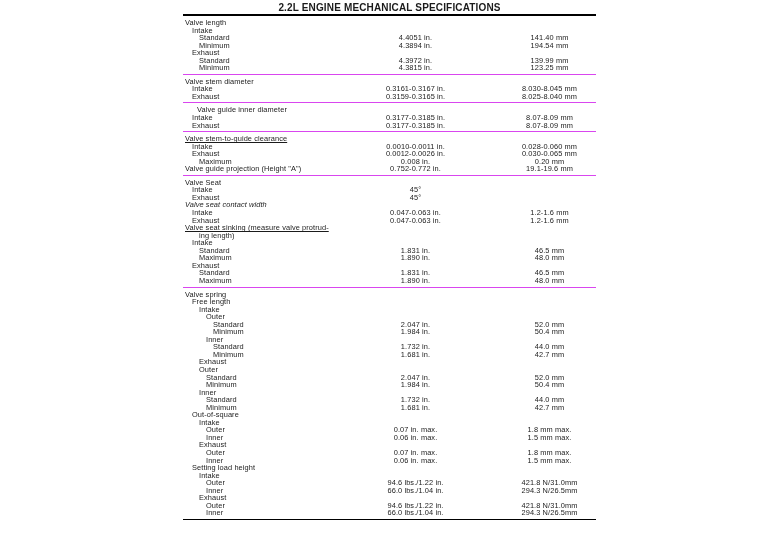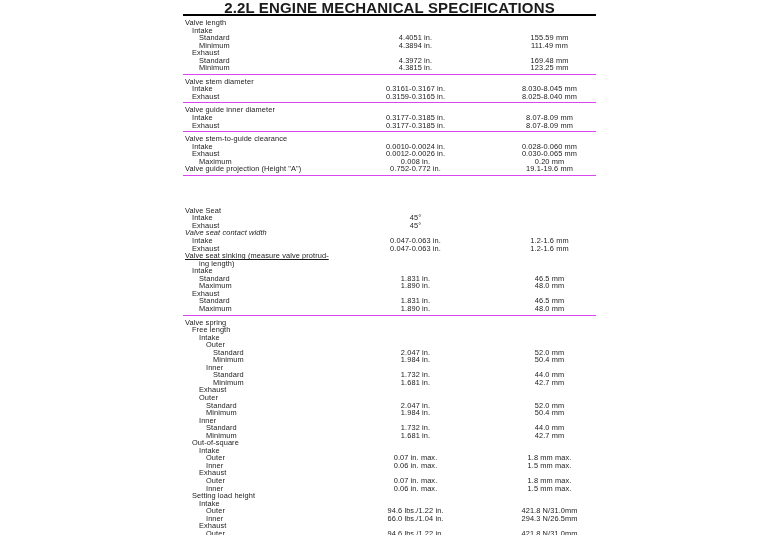--- a/index.html
+++ b/index.html
@@ -20,21 +20,21 @@
   }
   .spec-table {
     position: absolute;
     left: 183px;
     top: 0;
     width: 413px;
   }
   .title {
     text-align: center;
     font-weight: bold;
-    font-size: 15px;
+    font-size: 10px;
     line-height: 11px;
     padding-top: 2px;
     letter-spacing: 0.15px;
     white-space: nowrap;
   }
   .title-rule {
     height: 0;
     border-bottom: 2.4px solid #000;
     margin-top: 1px;
   }
@@ -87,36 +87,36 @@
             <div class="metric"></div>
           </div>
           <div class="row">
             <div class="label" style="padding-left: 9px;">Intake</div>
             <div class="us"></div>
             <div class="metric"></div>
           </div>
           <div class="row">
             <div class="label" style="padding-left: 16px;">Standard</div>
             <div class="us">4.4051 in.</div>
-            <div class="metric">155.59 mm</div>
+            <div class="metric">141.40 mm</div>
           </div>
           <div class="row">
             <div class="label" style="padding-left: 16px;">Minimum</div>
             <div class="us">4.3894 in.</div>
-            <div class="metric">111.49 mm</div>
+            <div class="metric">194.54 mm</div>
           </div>
           <div class="row">
             <div class="label" style="padding-left: 9px;">Exhaust</div>
             <div class="us"></div>
             <div class="metric"></div>
           </div>
           <div class="row">
             <div class="label" style="padding-left: 16px;">Standard</div>
             <div class="us">4.3972 in.</div>
-            <div class="metric">169.48 mm</div>
+            <div class="metric">139.99 mm</div>
           </div>
           <div class="row">
             <div class="label" style="padding-left: 16px;">Minimum</div>
             <div class="us">4.3815 in.</div>
             <div class="metric">123.25 mm</div>
           </div>
         </div>
         <div class="section">
           <div class="row">
             <div class="label" style="padding-left: 2px;">Valve stem diameter</div>
@@ -129,65 +129,65 @@
             <div class="metric">8.030-8.045 mm</div>
           </div>
           <div class="row">
             <div class="label" style="padding-left: 9px;">Exhaust</div>
             <div class="us">0.3159-0.3165 in.</div>
             <div class="metric">8.025-8.040 mm</div>
           </div>
         </div>
         <div class="section">
           <div class="row">
-            <div class="label" style="padding-left: 2px;">Valve guide inner diameter</div>
+            <div class="label" style="padding-left: 2px; margin-left: 12px;">Valve guide inner diameter</div>
             <div class="us"></div>
             <div class="metric"></div>
           </div>
           <div class="row">
             <div class="label" style="padding-left: 9px;">Intake</div>
             <div class="us">0.3177-0.3185 in.</div>
             <div class="metric">8.07-8.09 mm</div>
           </div>
           <div class="row">
             <div class="label" style="padding-left: 9px;">Exhaust</div>
             <div class="us">0.3177-0.3185 in.</div>
             <div class="metric">8.07-8.09 mm</div>
           </div>
         </div>
         <div class="section">
           <div class="row">
-            <div class="label" style="padding-left: 2px;">Valve stem-to-guide clearance</div>
-            <div class="us"></div>
-            <div class="metric"></div>
-          </div>
-          <div class="row">
-            <div class="label" style="padding-left: 9px;">Intake</div>
-            <div class="us">0.0010-0.0024 in.</div>
+            <div class="label" style="padding-left: 2px; text-decoration: underline;">Valve stem-to-guide clearance</div>
+            <div class="us"></div>
+            <div class="metric"></div>
+          </div>
+          <div class="row">
+            <div class="label" style="padding-left: 9px;">Intake</div>
+            <div class="us">0.0010-0.0011 in.</div>
             <div class="metric">0.028-0.060 mm</div>
           </div>
           <div class="row">
             <div class="label" style="padding-left: 9px;">Exhaust</div>
             <div class="us">0.0012-0.0026 in.</div>
             <div class="metric">0.030-0.065 mm</div>
           </div>
           <div class="row">
             <div class="label" style="padding-left: 16px;">Maximum</div>
             <div class="us">0.008 in.</div>
             <div class="metric">0.20 mm</div>
           </div>
           <div class="row">
             <div class="label" style="padding-left: 2px;">Valve guide projection (Height "A")</div>
             <div class="us">0.752-0.772 in.</div>
             <div class="metric">19.1-19.6 mm</div>
           </div>
         </div>
         <div class="section">
           <div class="row">
-            <div class="label" style="padding-left: 2px; margin-top: 28px;">Valve Seat</div>
+            <div class="label" style="padding-left: 2px;">Valve Seat</div>
             <div class="us"></div>
             <div class="metric"></div>
           </div>
           <div class="row">
             <div class="label" style="padding-left: 9px;">Intake</div>
             <div class="us">45°</div>
             <div class="metric"></div>
           </div>
           <div class="row">
             <div class="label" style="padding-left: 9px;">Exhaust</div>

